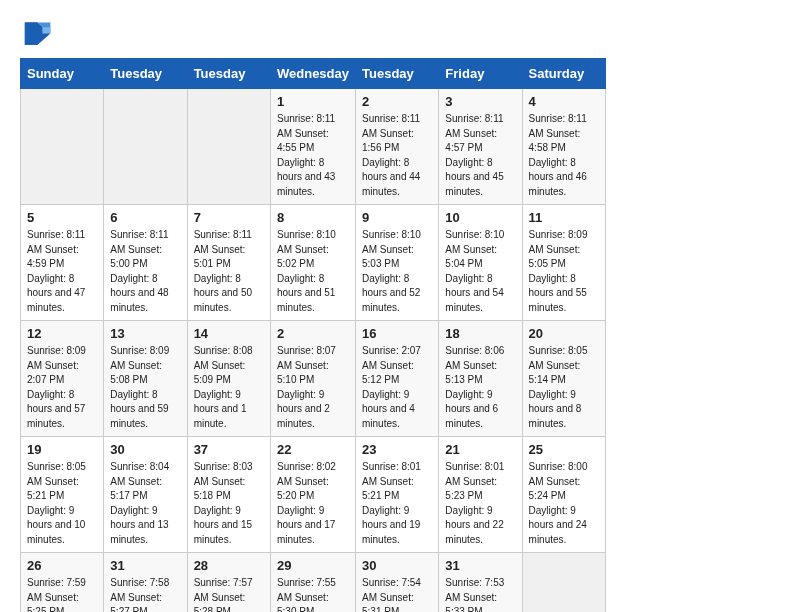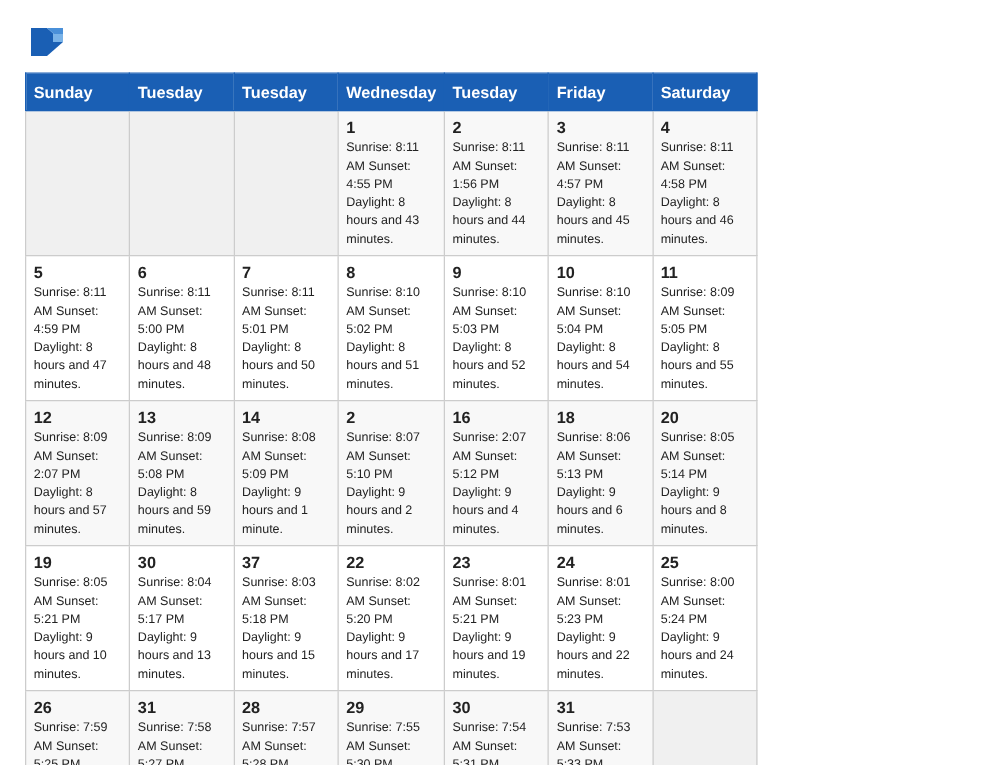--- a/index.html
+++ b/index.html
@@ -272,21 +272,21 @@
 Sunset: 5:20 PM
 Daylight: 9 hours and 17 minutes.</div>
           </td>
           <td>
             <span class="day-number">23</span>
             <div class="day-info">Sunrise: 8:01 AM
 Sunset: 5:21 PM
 Daylight: 9 hours and 19 minutes.</div>
           </td>
           <td>
-            <span class="day-number">24</span>
+            <span class="day-number">21</span>
             <div class="day-info">Sunrise: 8:01 AM
 Sunset: 5:23 PM
 Daylight: 9 hours and 22 minutes.</div>
           </td>
           <td>
             <span class="day-number">25</span>
             <div class="day-info">Sunrise: 8:00 AM
 Sunset: 5:24 PM
 Daylight: 9 hours and 24 minutes.</div>
           </td>

